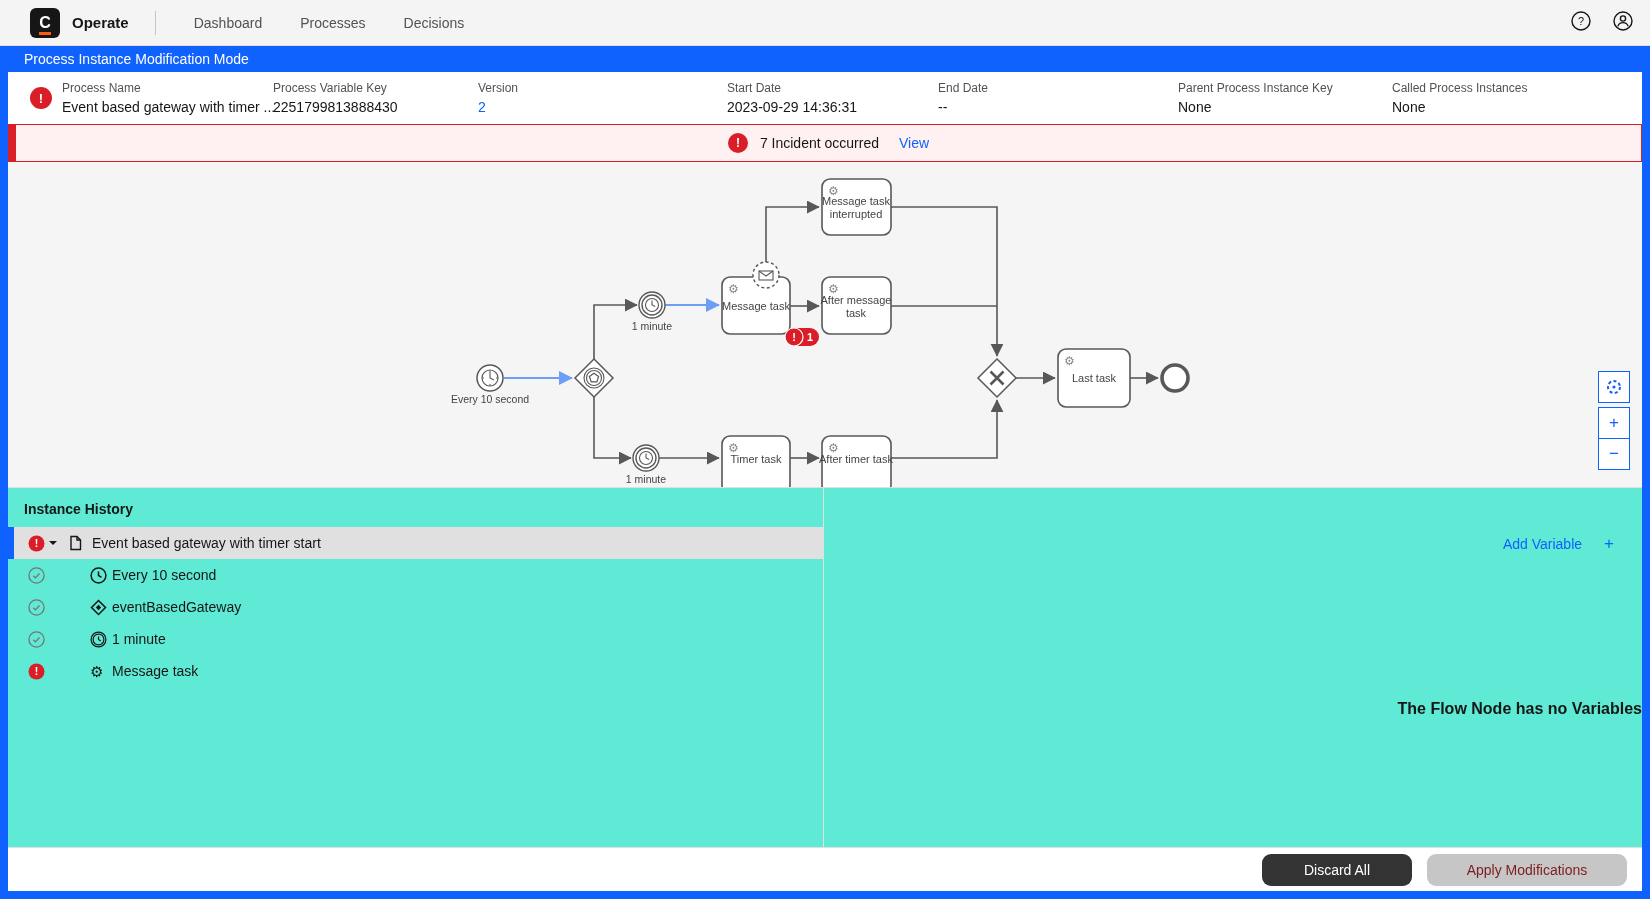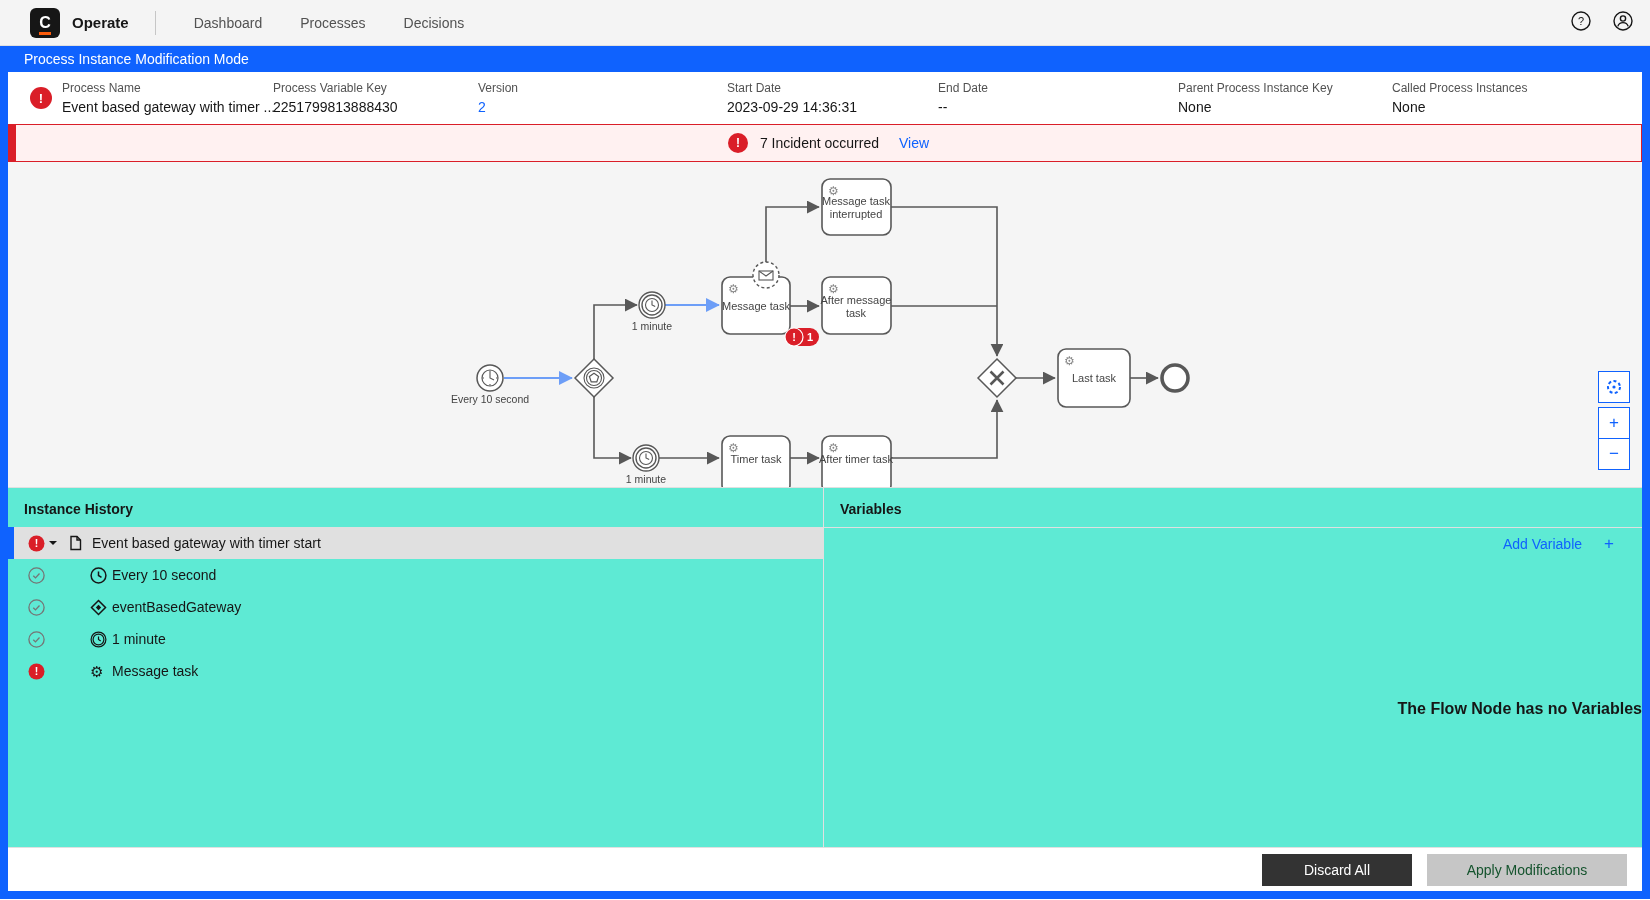--- a/index.html
+++ b/index.html
@@ -65,23 +65,23 @@
   .hr-label { position:absolute; left:104px; }
   .add-var { position:absolute; top:46px; right:28px; color:var(--blue); font-size:14px;
              cursor:pointer; display:flex; align-items:center; gap:22px; }
   .add-var .plus { font-size:17px; }
   .empty-msg { position:absolute; top:212px; left:0; right:0; text-align:right;
                font-weight:bold; font-size:16px; }
   
   .footer { height:44px; background:#fff; border-top:1px solid #e0e0e0; display:flex;
             align-items:center; justify-content:flex-end; padding-right:15px; gap:15px; }
   .btn { height:32px; font-size:14px; display:flex; align-items:center; justify-content:center;
-         cursor:pointer; padding:0 16px; }
+         cursor:pointer; padding:0 16px;border-radius:9px; }
   .btn.discard { width:150px; background:#333333; color:#fff; }
-  .btn.apply { width:200px; background:#c6c6c6; color:#14532d; cursor:default; }
+  .btn.apply { width:200px; background:#c6c6c6; color:#7f1d1d; cursor:default; }
   .badge-red { width:22px; height:22px; border-radius:50%; background:var(--red); color:#fff;
                display:flex; align-items:center; justify-content:center; font-weight:bold; font-size:13px; }
   .badge-red.small { width:20px; height:20px; font-size:12px; }
   svg text { font-family:"Liberation Sans", sans-serif; }
 </style>
 </head>
 <body>
 
 <div class="nav">
   <div class="logo">
@@ -366,21 +366,20 @@
               <circle cx="8.5" cy="8.5" r="8" fill="#da1e28"></circle>
               <text x="8.5" y="12.2" font-size="10.5" font-weight="bold" fill="#fff" text-anchor="middle">!</text>
             </svg>
         </span>
         <span class="hr-node" style="font-size:15px;color:#161616;line-height:1;">⚙</span>
         <span class="hr-label">Message task</span>
       </div>
     </div>
 
     <div class="panel-right">
-      <div class="panel-title">Variables</div>
       <div class="add-var">
         <span>Add Variable</span>
         <span class="plus">+</span>
       </div>
       <div class="empty-msg">The Flow Node has no Variables</div>
     </div>
   </div>
 
   <div class="footer">
     <div class="btn discard">Discard All</div>

